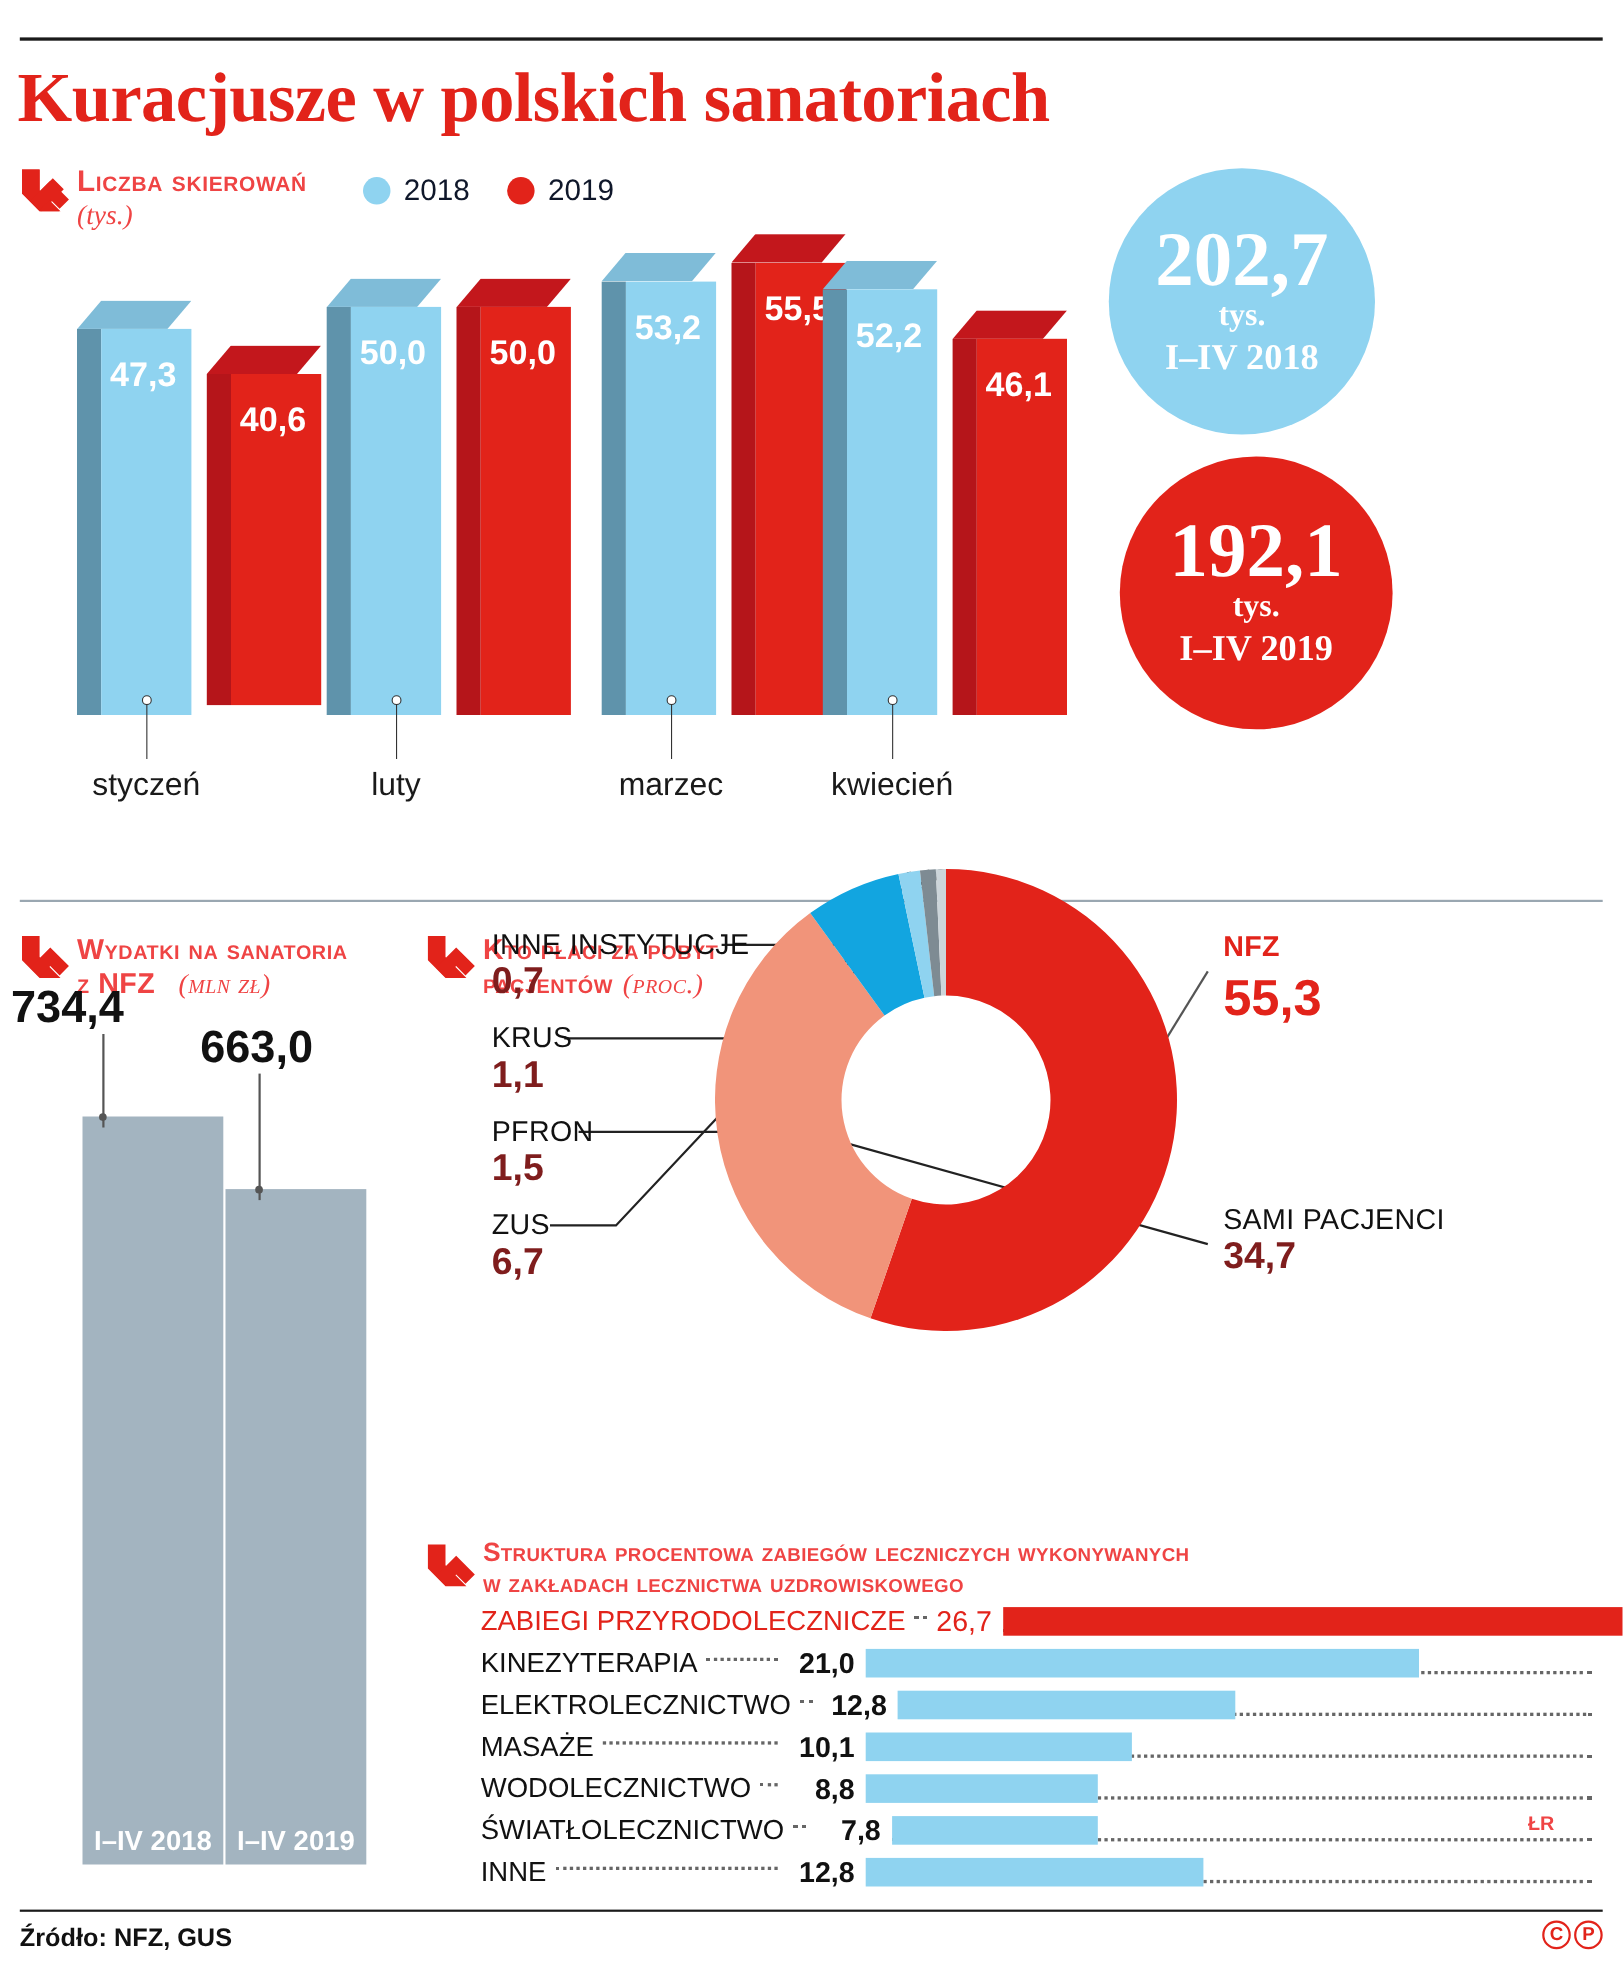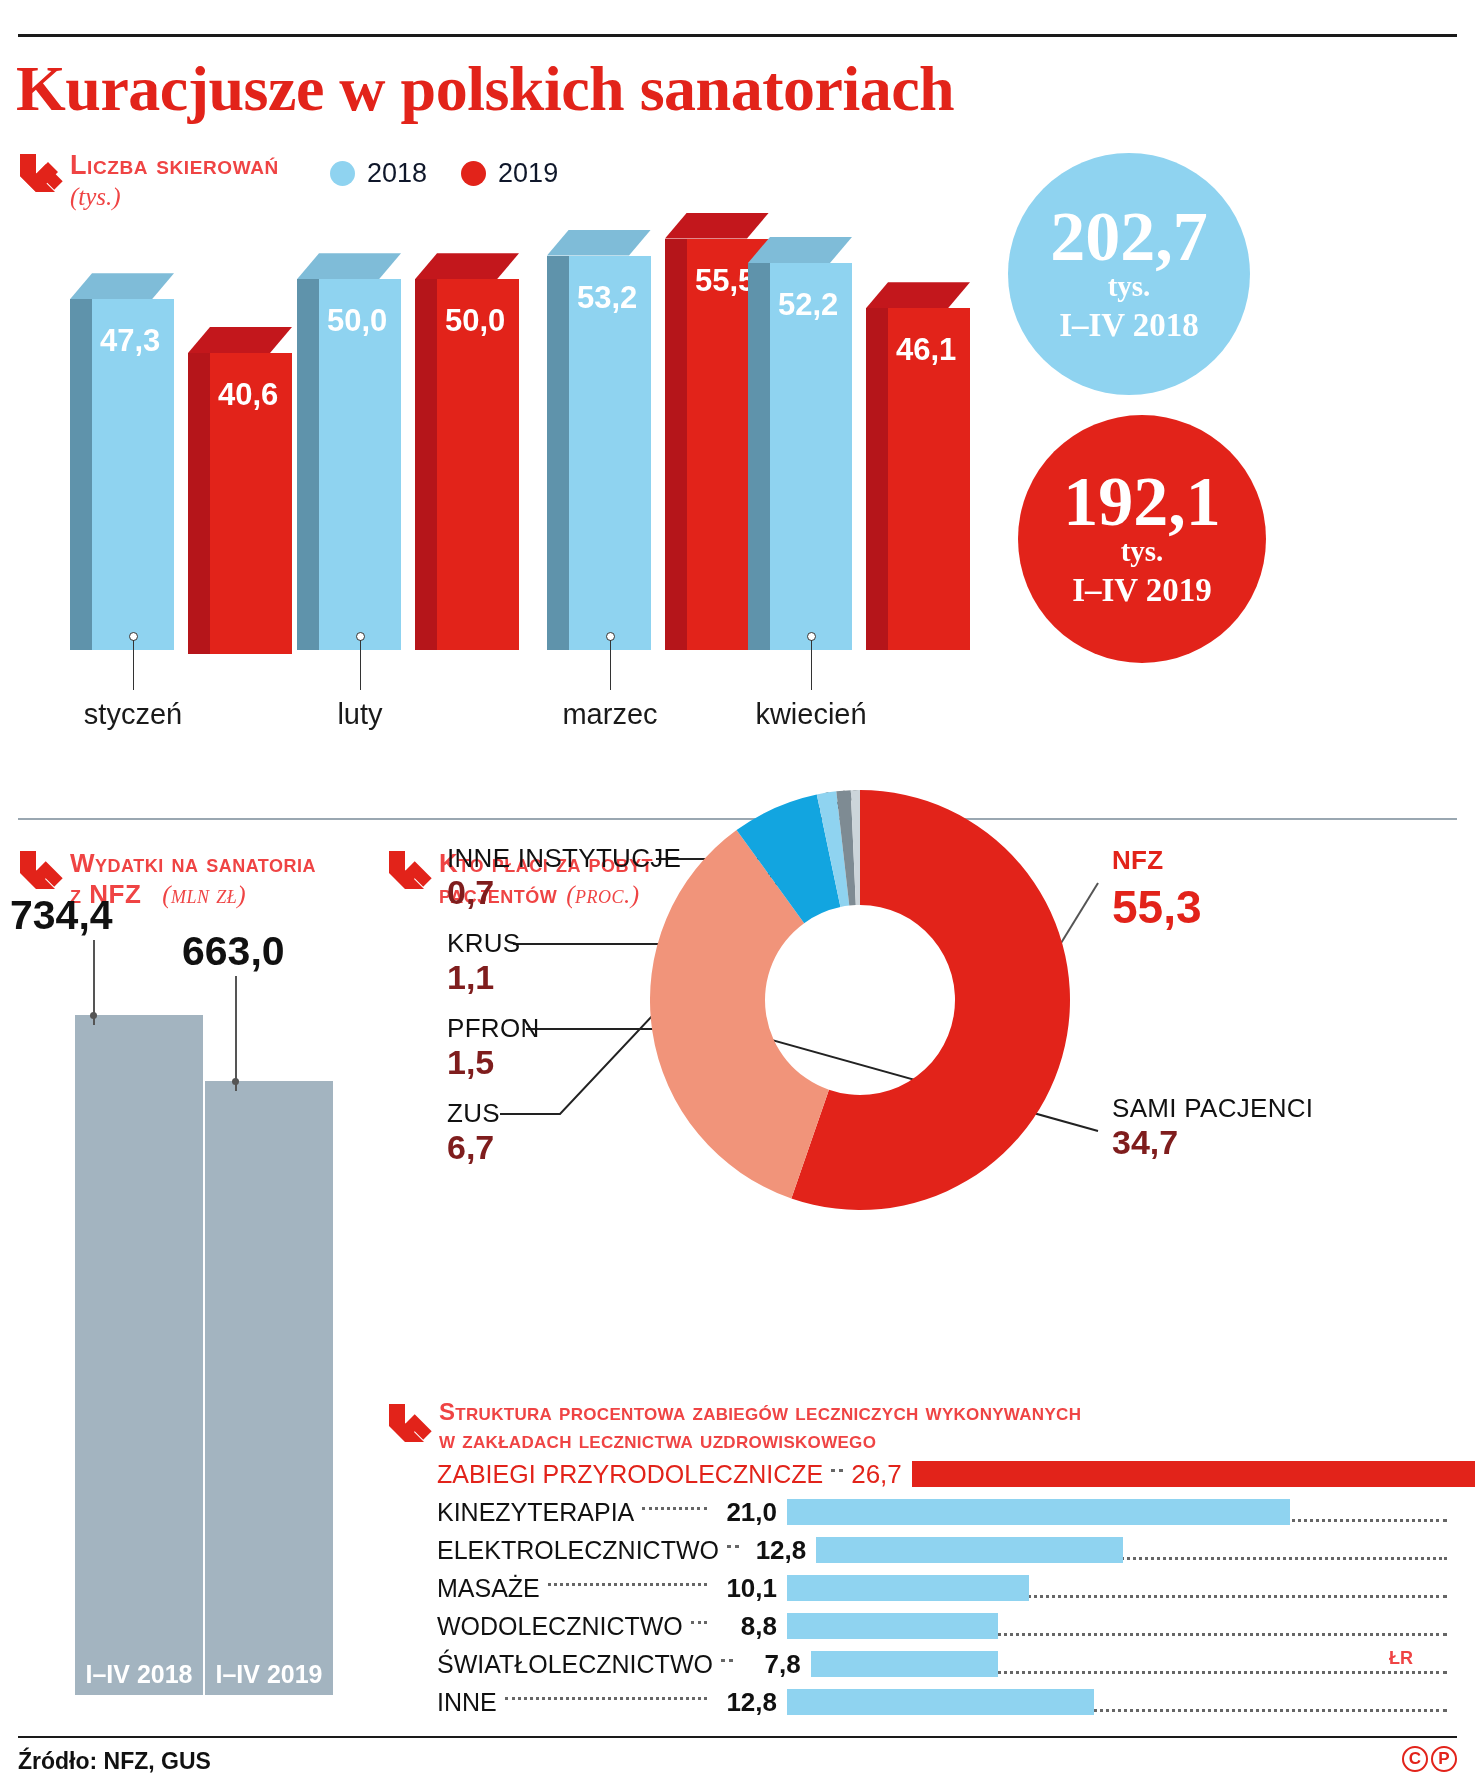--- a/index.html
+++ b/index.html
@@ -137,21 +137,21 @@
   <div class="lbl">2019</div>
 </div>
 
 <div id="colchart">
     <div class="col" style="left: 70px; width: 104px; height: 376.672px; top: 123.328px; bottom: auto;">
       <div class="side" style="left: 0px; top: 26px; height: 350.672px; width: 22px; background: rgb(95, 147, 171);"></div>
       <div style="position: absolute; left: 0px; top: 0px; width: 104px; height: 26px; background: rgb(127, 188, 216); clip-path: polygon(0px 26px, 22px 0px, 104px 0px, 82px 26px);"></div>
       <div style="position: absolute; left: 22px; top: 26px; width: 82px; height: 350.672px; background: rgb(143, 211, 240);"></div>
       <div class="val" style="left: 30px; top: 50px;">47,3</div>
     </div>
-    <div class="col" style="left: 188px; width: 104px; height: 327px; top: 177px; bottom: auto;">
+    <div class="col" style="left: 188px; width: 104px; height: 327px; top: 164px; bottom: auto;">
       <div class="side" style="left: 0px; top: 26px; height: 301px; width: 22px; background: rgb(181, 21, 26);"></div>
       <div style="position: absolute; left: 0px; top: 0px; width: 104px; height: 26px; background: rgb(195, 23, 28); clip-path: polygon(0px 26px, 22px 0px, 104px 0px, 82px 26px);"></div>
       <div style="position: absolute; left: 22px; top: 26px; width: 82px; height: 301px; background: rgb(226, 35, 26);"></div>
       <div class="val" style="left: 30px; top: 50px;">40,6</div>
     </div>
     <div class="leaderdot" style="left: 129px; top: 482px;"></div>
     <div class="leader" style="left: 133px; top: 490px; height: 50px;"></div>
     <div class="monthlabel" style="left: 43px; width: 180px; top: 548px;">styczeń</div>
     <div class="col" style="left: 297px; width: 104px; height: 396.69px; top: 103.31px; bottom: auto;">
       <div class="side" style="left: 0px; top: 26px; height: 370.69px; width: 22px; background: rgb(95, 147, 171);"></div>

